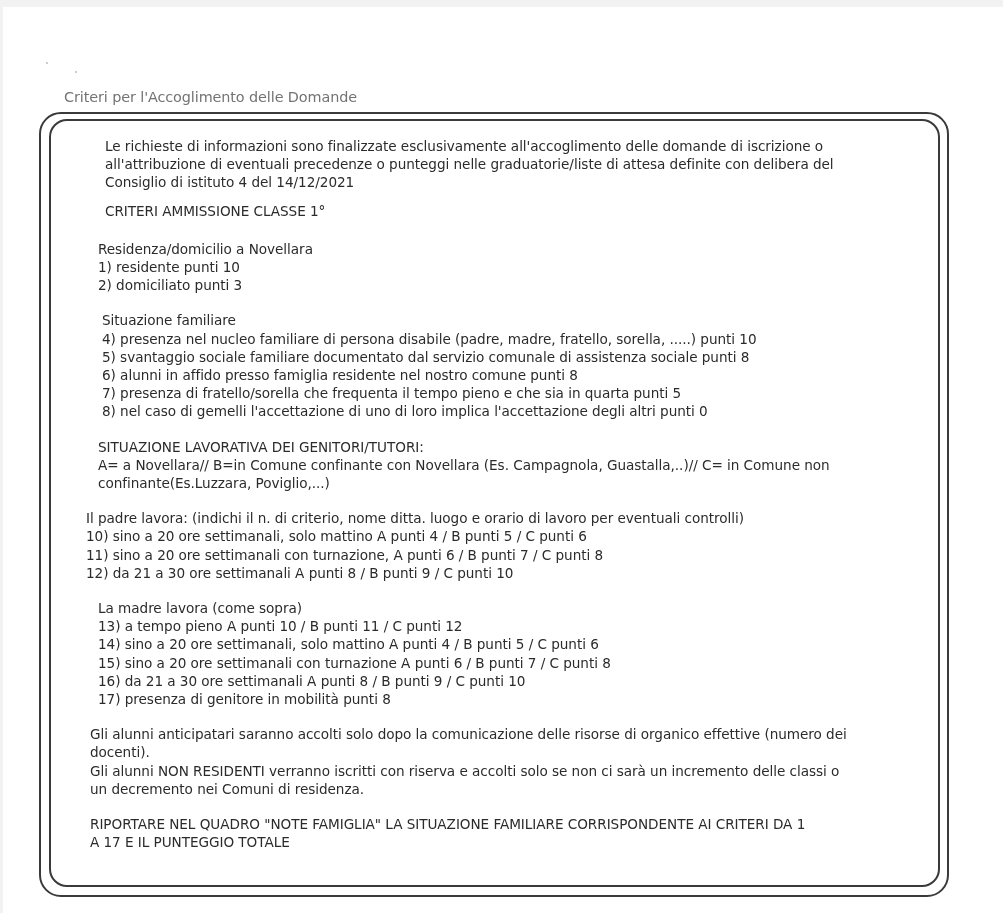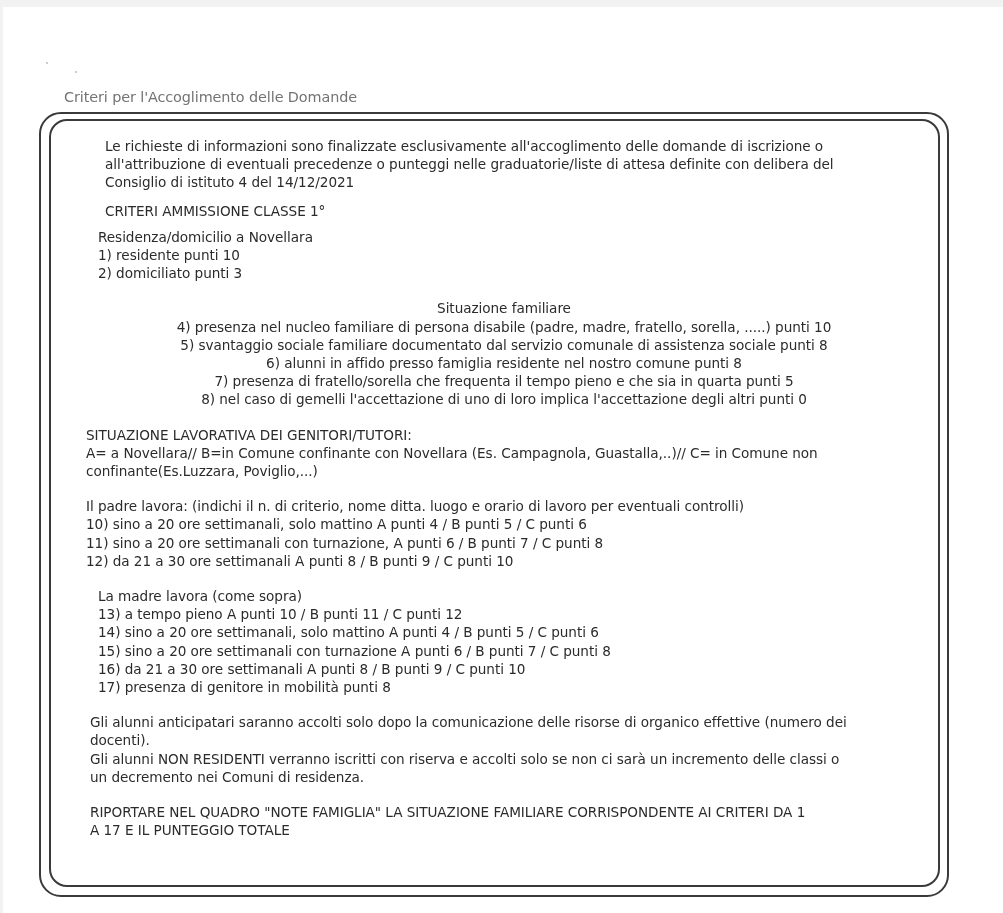--- a/index.html
+++ b/index.html
@@ -50,23 +50,23 @@
       width: 820px;
       font-size: 13.6px;
       line-height: 18.2px;
       color: #2b2b2b;
       letter-spacing: -0.05px;
     }
     .line { white-space: nowrap; }
     .p-intro { margin-left: 19px; margin-bottom: 10px; width: 790px; }
     .block { margin-bottom: 17px; }
     .indent1 { padding-left: 16px; }
-    .criteria-head { margin-left: 19px; margin-bottom: 8px; }
+    .criteria-head { margin-left: 19px; margin-bottom: 20px; }
     .sec-res { margin-left: 12px; }
-    .sec-fam { margin-left: 16px; text-align: center; }
+    .sec-fam { margin-left: 16px; }
   </style>
 </head>
 <body>
 
 <div class="page">
   <span class="speck" style="left:43px; top:55px;"></span>
   <span class="speck" style="left:72px; top:64px;"></span>
 </div>
 
 <div class="doc-title">Criteri per l'Accoglimento delle Domande</div>
@@ -92,21 +92,21 @@
 
   <div class="block sec-fam">
     <div class="line">Situazione familiare</div>
     <div class="line">4) presenza nel nucleo familiare di persona disabile (padre, madre, fratello, sorella, .....) punti 10</div>
     <div class="line">5) svantaggio sociale familiare documentato dal servizio comunale di assistenza sociale punti 8</div>
     <div class="line">6) alunni in affido presso famiglia residente nel nostro comune  punti 8</div>
     <div class="line">7) presenza di fratello/sorella che frequenta il tempo pieno e che sia in quarta punti 5</div>
     <div class="line">8) nel caso di gemelli l'accettazione di uno di loro implica l'accettazione degli altri punti 0</div>
   </div>
 
-  <div class="block" style="">
+  <div class="block" style="margin-left:12px;">
     <div class="line">SITUAZIONE LAVORATIVA DEI GENITORI/TUTORI:</div>
     <div class="line">A= a Novellara// B=in Comune confinante con Novellara (Es. Campagnola, Guastalla,..)// C= in Comune non</div>
     <div class="line">confinante(Es.Luzzara, Poviglio,...)</div>
   </div>
 
   <div class="block" style="margin-left:0;">
     <div class="line">Il padre lavora: (indichi il n. di criterio, nome ditta. luogo e orario di lavoro per eventuali controlli)</div>
     <div class="line">10) sino a 20 ore settimanali, solo mattino A punti 4 / B punti 5 / C punti 6</div>
     <div class="line">11) sino a 20 ore settimanali  con turnazione, A punti 6 / B punti 7 / C punti 8</div>
     <div class="line">12) da 21 a 30 ore settimanali A punti 8 / B punti 9 / C punti 10</div>

